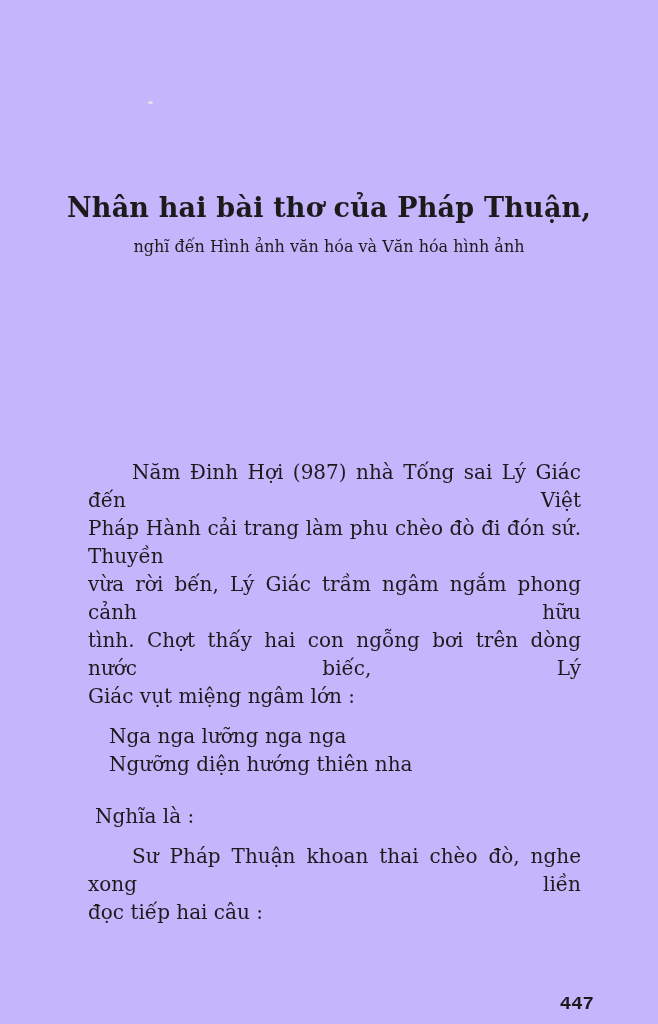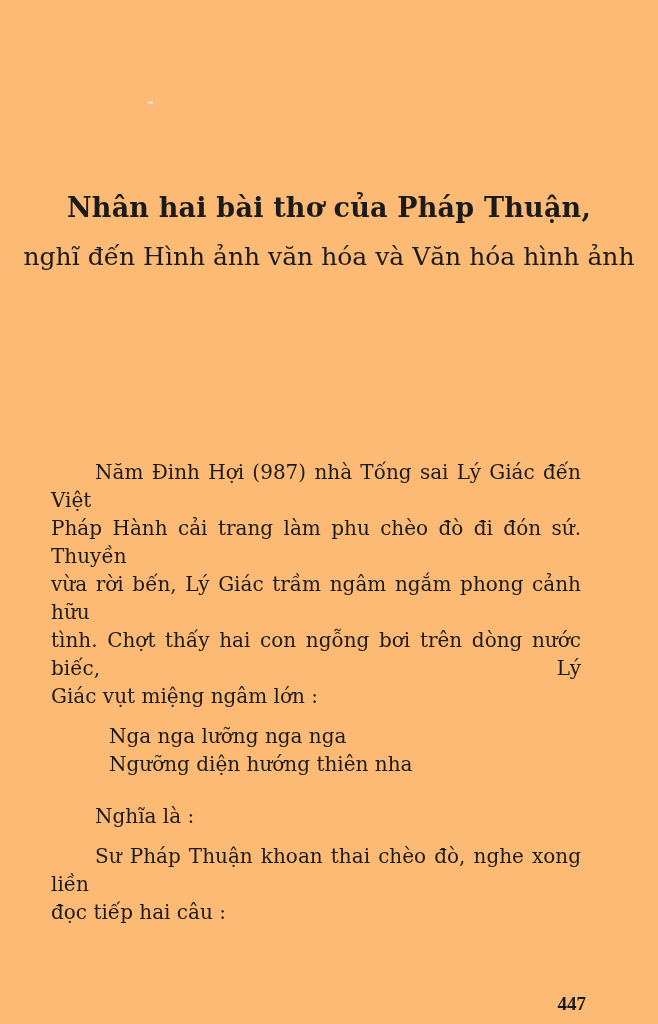--- a/index.html
+++ b/index.html
@@ -2,21 +2,21 @@
 <html><head>
 <meta charset="utf-8">
 <style>
   * { margin: 0; padding: 0; box-sizing: border-box; }
   html, body { background: #f4f4f4; }
   .page {
     position: relative;
     width: 658px;
     height: 1024px;
     margin: 0 auto;
-    background: #fdba74;
+    background: #c4b5fd;
     color: #1b1b1b;
     font-family: "DejaVu Serif", "Liberation Serif", serif;
     overflow: hidden;
   }
   
   .speck {
     position: absolute;
     left: 148px; top: 101px;
     width: 5px; height: 3px;
     background: #e3e3e3;
@@ -28,50 +28,51 @@
     width: 658px;
     text-align: center;
   }
   .title {
     font-size: 27px;
     font-weight: bold;
     line-height: 34px;
     letter-spacing: 0.2px;
   }
   .subtitle {
-    font-size: 25px;
+    font-size: 16px;
     line-height: 32px;
-    margin-top: 16px;
+    margin-top: 6px;
   }
   .content {
     position: absolute;
     top: 458px; left: 51px;
     width: 530px;
     font-size: 20px;
     line-height: 28px;
   }
   .jpara > div {
     text-align: justify;
     text-align-last: justify;
+    margin-left: 37px;
   }
   .jpara > div:first-of-type { text-indent: 44px; }
   .jpara > div:last-of-type { text-align-last: left; }
   .poem { margin-top: 12px; }
   .poem > div { padding-left: 58px; }
   .poem.italic > div { font-style: italic; }
   .meaning {
     margin-top: 24px;
     text-indent: 44px;
   }
   .para2 { margin-top: 12px; }
   .page-number {
     position: absolute;
     top: 993px;
-    right: 72px;
-    font-family: Liberation Serif, serif;
+    right: 64px;
+    font-family: Liberation Mono, monospace;
     font-weight: bold;
     font-size: 19px;
     color: #1a1a1a;
     margin-left: 20px;
   }
 </style>
 </head>
 <body>
 
 <div class="page">

